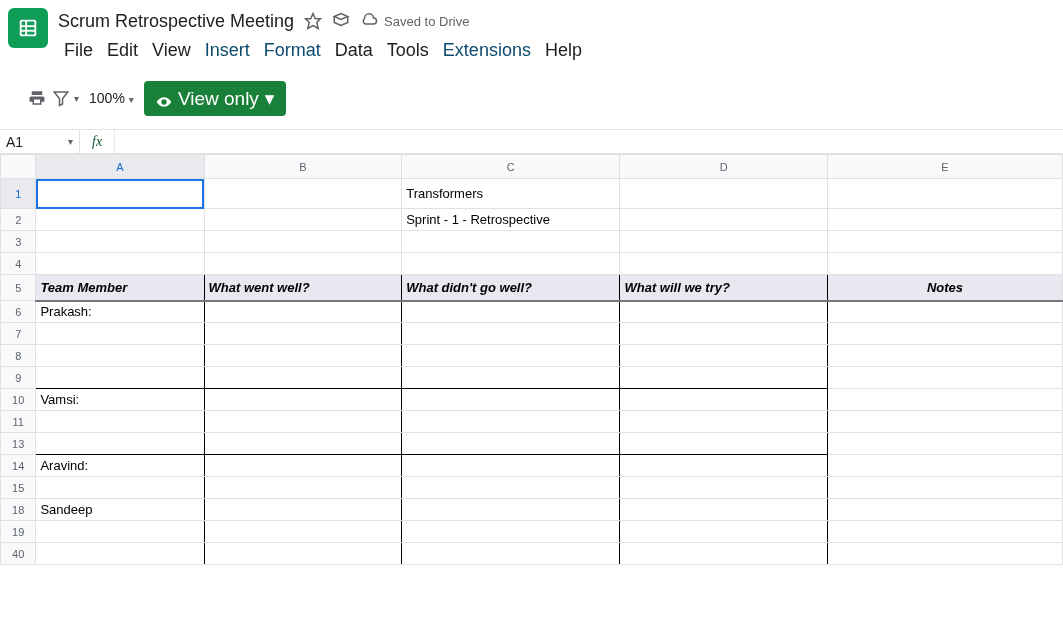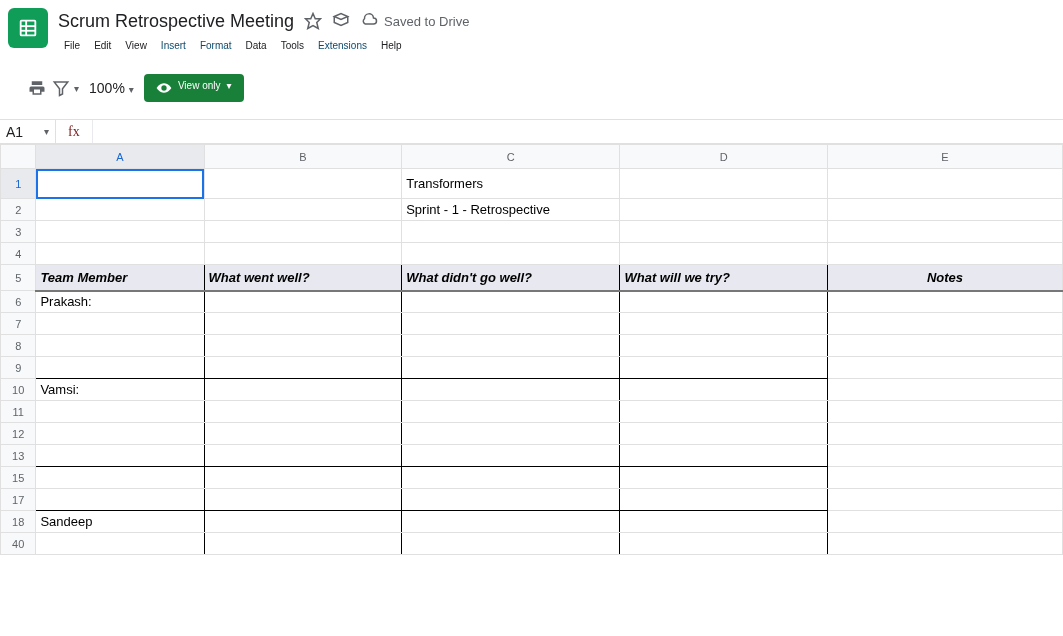--- a/index.html
+++ b/index.html
@@ -8,34 +8,34 @@
     
     .hdr { display:flex; align-items:flex-start; padding:8px 0 0 8px; }
     .logo { width:40px; height:40px; background:#0f9d58; border-radius:6px; display:flex; align-items:center; justify-content:center; margin-right:10px; flex-shrink:0; }
     .logo svg { width:22px; height:22px; }
     .hdr-stack {}
     .title-row { display:flex; align-items:center; gap:10px; height:26px; }
     .doc-title { font-size:18px; color:#202124; }
     .icon-btn { color:#5f6368; display:flex; align-items:center; cursor:pointer; }
     .saved { display:flex; align-items:center; gap:6px; color:#5f6368; font-size:13px; }
     .menu-row { display:flex; gap:2px; padding:2px 0 6px 0; }
-    .menu-item { padding:4px 6px; font-size:10px; color:#202124; cursor:pointer; }
+    .menu-item { padding:4px 6px; font-size:18px; color:#202124; cursor:pointer; }
     .menu-item.dim { color:#0c4a6e; }
 
     
     .tb { display:flex; align-items:center; gap:6px; padding:4px 8px 8px 28px; border-bottom:1px solid #e0e0e0; }
     .tb-btn { color:#5f6368; cursor:pointer; display:flex; align-items:center; }
     .zoom { font-size:14px; color:#202124; margin:15px 4px; }
     .caret { font-size:10px; color:#5f6368; margin-left:4px; }
-    .view-btn { background:#188038; color:#fff; border-radius:4px; padding:6px 12px; font-size:10px; font-weight:500; display:flex; align-items:flex-start; gap:6px; cursor:pointer; }
+    .view-btn { background:#188038; color:#fff; border-radius:4px; padding:6px 12px; font-size:19px; font-weight:500; display:flex; align-items:flex-end; gap:6px; cursor:pointer; }
 
     
     .fbar { display:flex; align-items:center; border-bottom:1px solid #e0e0e0; height:24px; }
-    .namebox { width:56px; padding:0 6px; border-right:1px solid #e0e0e0; display:flex; align-items:center; justify-content:space-between; font-size:14px; height:100%; }
-    .fx { font-family:Georgia,serif; color:#7f1d1d; padding:0 12px; font-size:14px; border-right:1px solid #e8eaed; height:100%; display:flex; align-items:center; }
+    .namebox { width:80px; padding:0 6px; border-right:1px solid #e0e0e0; display:flex; align-items:center; justify-content:space-between; font-size:14px; height:100%; }
+    .fx { font-family:Georgia,serif; font-style:italic; color:#14532d; padding:0 12px; font-size:14px; border-right:1px solid #e8eaed; height:100%; display:flex; align-items:center; }
 
     
     .sheet { position:relative; }
     table { border-collapse:collapse; width:100%; }
     th.corner, th.rowhdr { background:#f8f9fa; border:1px solid #e0e0e0; font-weight:400; color:#5f6368; font-size:11px; text-align:center; }
     th.corner { width:36px; height:24px; }
     th.colhdr { background:#f8f9fa; border:1px solid #e0e0e0; font-weight:400; color:#5f6368; font-size:11px; height:24px; text-align:center; }
     th.rowhdr { width:36px; height:22px; }
     td.cell { border:1px solid #e0e0e0; height:22px; padding:2px 4px; font-size:13px; color:#000; text-align:left; vertical-align:middle; overflow:hidden; white-space:nowrap; }
 
@@ -225,61 +225,61 @@
           <td class="cell colE"></td>
         </tr>
         <tr class="">
           <th class="rowhdr">11</th>
           <td class="cell colA dcol"></td>
           <td class="cell colB dcol"></td>
           <td class="cell colC dcol"></td>
           <td class="cell colD dcol"></td>
           <td class="cell colE"></td>
         </tr>
-        <tr class="">
-          <th class="rowhdr">12</th>
-          <td class="cell colA dcol"></td>
-          <td class="cell colB dcol"></td>
-          <td class="cell colC dcol"></td>
-          <td class="cell colD dcol"></td>
-          <td class="cell colE"></td>
-        </tr>
         <tr class="rule">
           <th class="rowhdr">13</th>
           <td class="cell colA dcol"></td>
           <td class="cell colB dcol"></td>
           <td class="cell colC dcol"></td>
           <td class="cell colD dcol"></td>
           <td class="cell colE"></td>
         </tr>
         <tr class="">
+          <th class="rowhdr">14</th>
+          <td class="cell colA dcol">Aravind:</td>
+          <td class="cell colB dcol"></td>
+          <td class="cell colC dcol"></td>
+          <td class="cell colD dcol"></td>
+          <td class="cell colE"></td>
+        </tr>
+        <tr class="">
           <th class="rowhdr">15</th>
-          <td class="cell colA dcol"></td>
-          <td class="cell colB dcol"></td>
-          <td class="cell colC dcol"></td>
-          <td class="cell colD dcol"></td>
-          <td class="cell colE"></td>
-        </tr>
-        <tr class="rule">
-          <th class="rowhdr">17</th>
           <td class="cell colA dcol"></td>
           <td class="cell colB dcol"></td>
           <td class="cell colC dcol"></td>
           <td class="cell colD dcol"></td>
           <td class="cell colE"></td>
         </tr>
         <tr class="">
           <th class="rowhdr">18</th>
           <td class="cell colA dcol">Sandeep</td>
           <td class="cell colB dcol"></td>
           <td class="cell colC dcol"></td>
           <td class="cell colD dcol"></td>
           <td class="cell colE"></td>
         </tr>
         <tr class="">
+          <th class="rowhdr">19</th>
+          <td class="cell colA dcol"></td>
+          <td class="cell colB dcol"></td>
+          <td class="cell colC dcol"></td>
+          <td class="cell colD dcol"></td>
+          <td class="cell colE"></td>
+        </tr>
+        <tr class="">
           <th class="rowhdr">40</th>
           <td class="cell colA dcol"></td>
           <td class="cell colB dcol"></td>
           <td class="cell colC dcol"></td>
           <td class="cell colD dcol"></td>
           <td class="cell colE"></td>
         </tr>
       </tbody>
     </table>
 </div>

